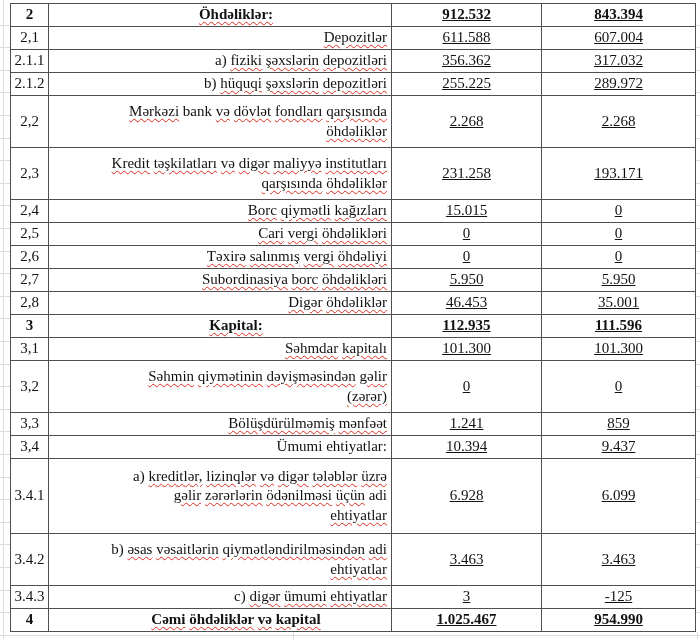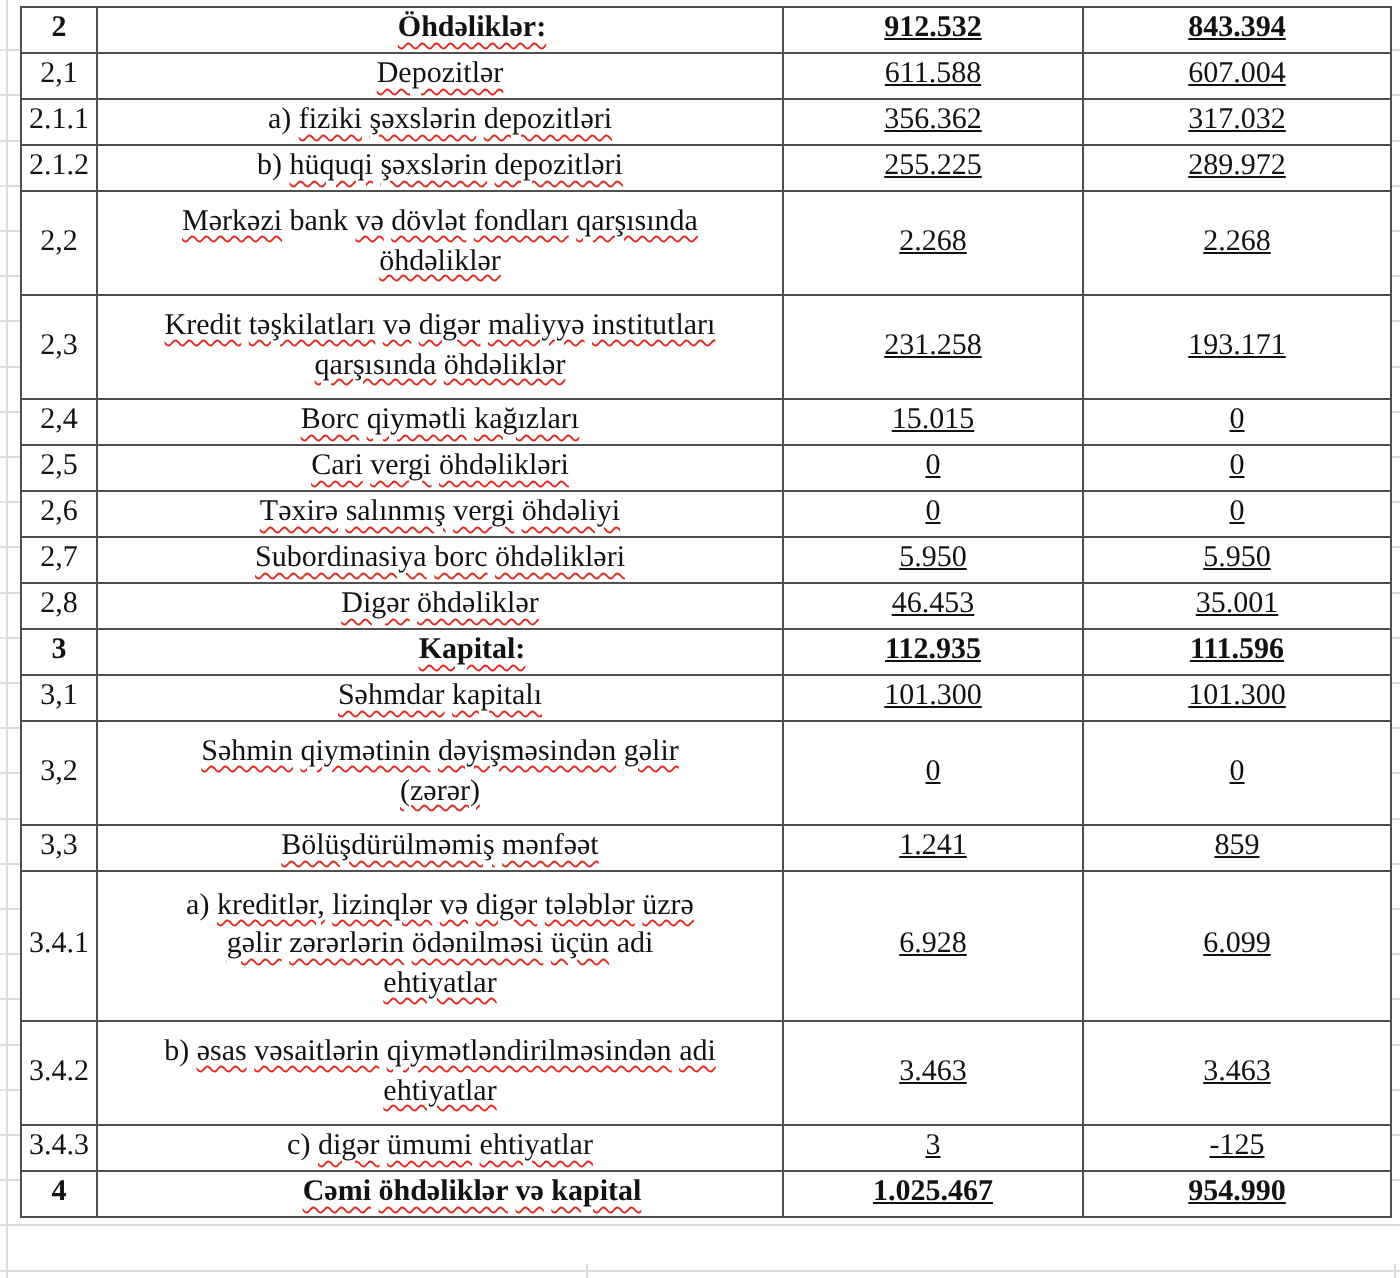--- a/index.html
+++ b/index.html
@@ -37,21 +37,21 @@
     font-size:15px;line-height:1.3;
     padding:1px 4px;
     background:#ffffff;
   }
   col.c-num{width:38px;}
   col.c-label{width:343px;}
   col.c-v1{width:150px;}
   col.c-v2{width:154px;}
   td.num{text-align:center;padding:1px 2px;}
   td.val{text-align:center;text-decoration:underline;}
-  td.label{text-align:center;}
+  td.label{text-align:right;}
   tr.center-label td.label{text-align:center;padding-left:36px;}
   tr.bold td{font-weight:bold;}
   tr.lines1{height:23px;}
   tr.lines2{height:52px;margin-left:35px;}
   tr.lines3{height:75px;}
   .label-line{display:block;}
   .sq{
     text-decoration-line:underline;
     text-decoration-style:wavy;
     text-decoration-color:var(--squiggle-color);
@@ -188,20 +188,28 @@
           <td class="val">0</td>
         </tr>
         <tr class="lines1">
           <td class="num">3,3</td>
           <td class="label">
             <span class="label-line"><span class="sq">Bölüşdürülməmiş</span> <span class="sq">mənfəət</span></span>
           </td>
           <td class="val">1.241</td>
           <td class="val">859</td>
         </tr>
+        <tr class="lines1">
+          <td class="num">3,4</td>
+          <td class="label">
+            <span class="label-line"><span>Ümumi</span> <span>ehtiyatlar:</span></span>
+          </td>
+          <td class="val">10.394</td>
+          <td class="val">9.437</td>
+        </tr>
         <tr class="lines3">
           <td class="num">3.4.1</td>
           <td class="label">
             <span class="label-line"><span>a)</span> <span class="sq">kreditlər,</span> <span class="sq">lizinqlər</span> <span class="sq">və</span> <span class="sq">digər</span> <span class="sq">tələblər</span> <span class="sq">üzrə</span></span>
             <span class="label-line"><span class="sq">gəlir</span> <span class="sq">zərərlərin</span> <span class="sq">ödənilməsi</span> <span class="sq">üçün</span> <span>adi</span></span>
             <span class="label-line"><span class="sq">ehtiyatlar</span></span>
           </td>
           <td class="val">6.928</td>
           <td class="val">6.099</td>
         </tr>

